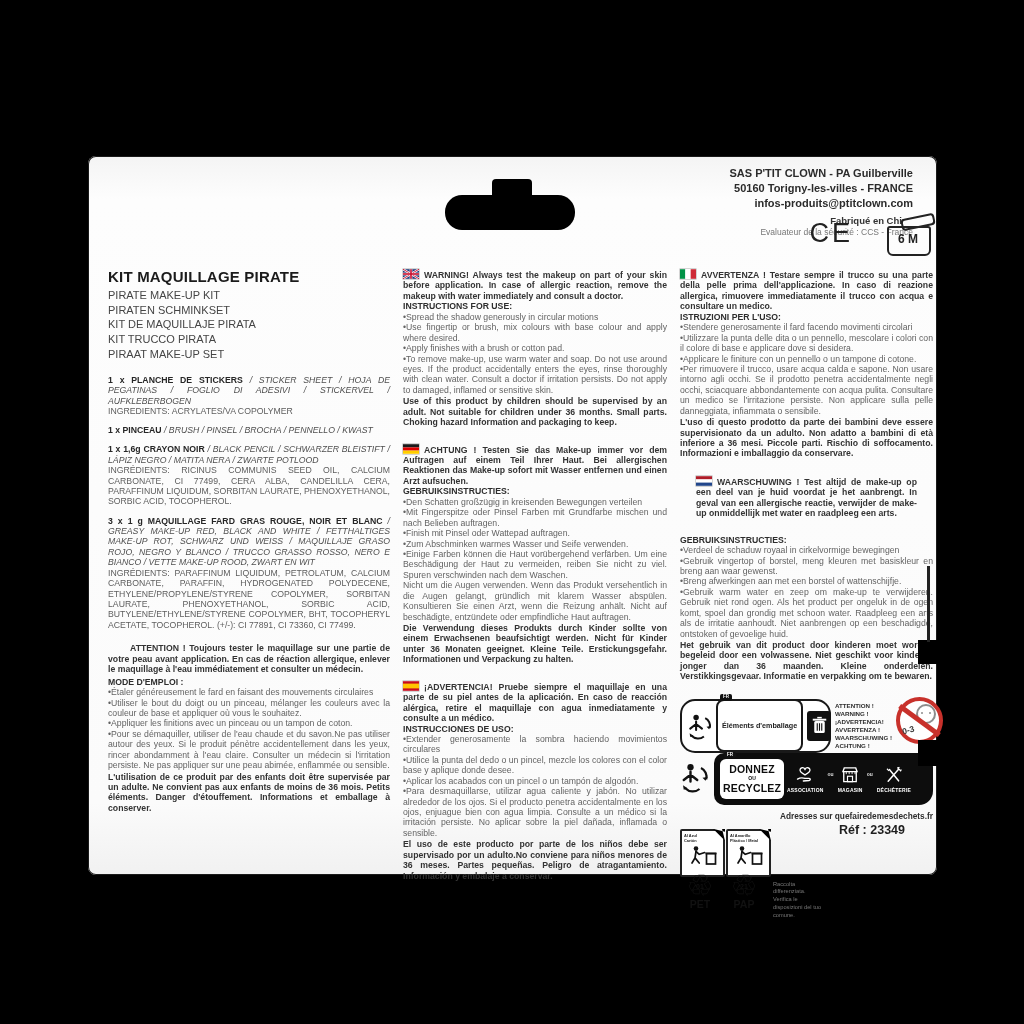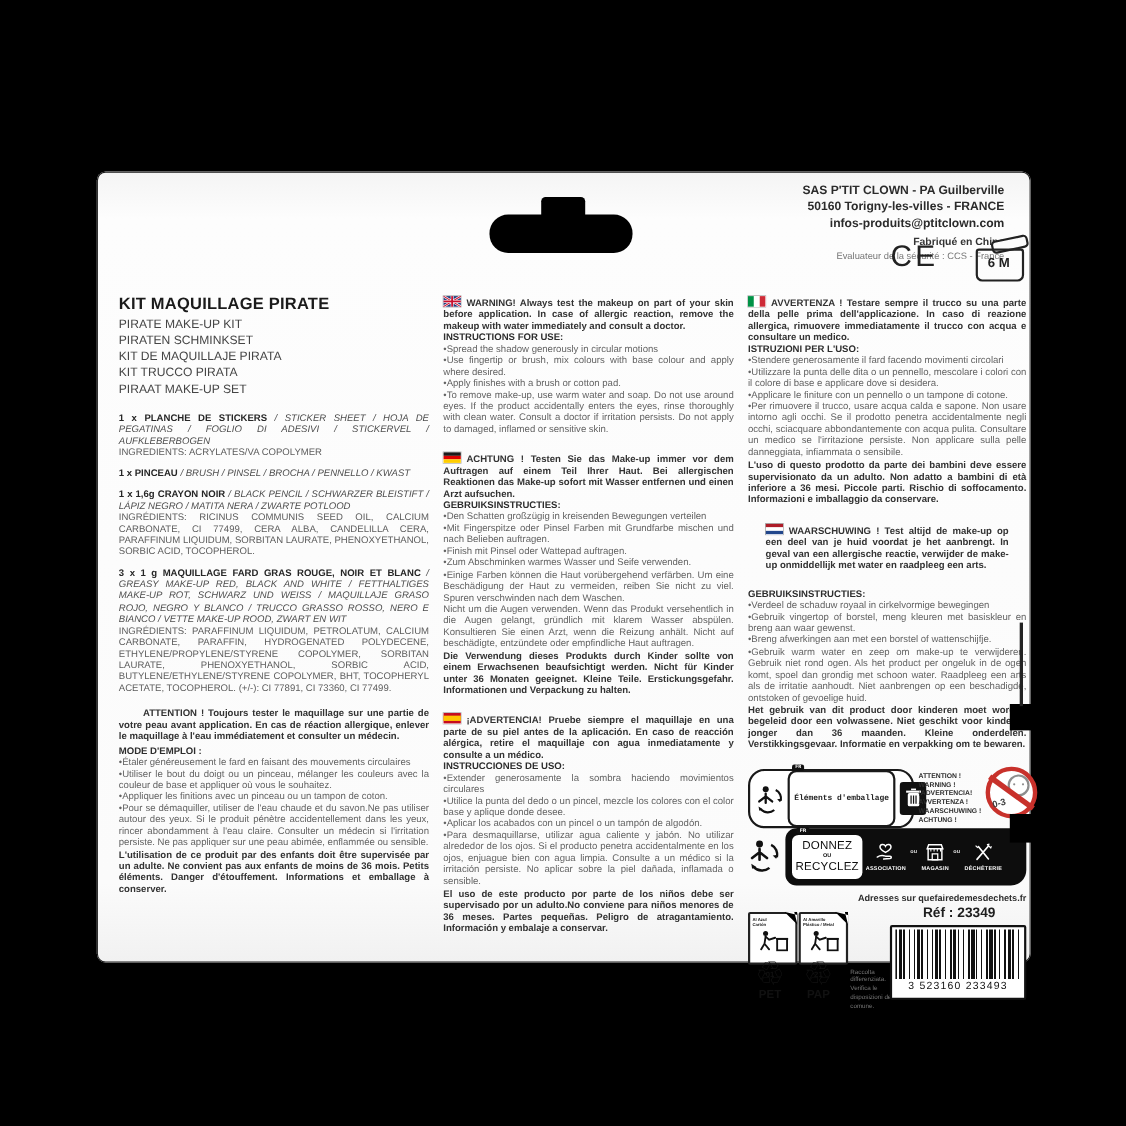--- a/index.html
+++ b/index.html
@@ -48,35 +48,35 @@
   .closing{font-weight:bold;color:#333;text-align:justify;margin-top:1px;}
   .sec{font-size:8.7px;line-height:1.2;margin-bottom:15px;}
   .intro{font-weight:bold;color:#333;text-align:justify;}
   .head{font-weight:bold;color:#2d2d2d;}
   .plain{color:#636363;text-align:justify;}
   .flag{display:inline-block;width:16px;height:10px;margin-right:5px;transform:translateY(1px);box-shadow:0 0 0 .5px #aaa;}
   .flag svg{display:block;width:16px;height:10px;}
   
   .footer{position:relative;height:214px;margin-top:2px;}
   .elem-box{position:absolute;left:0;top:2px;width:147px;height:50px;border:2.5px solid #191919;border-radius:15px;display:flex;align-items:center;background:#fff;}
-  .pill{position:relative;border:2px solid #191919;border-radius:8px;padding:20px 4px;font-size:7.2px;font-weight:bold;color:#222;margin-left:3px;white-space:nowrap;font-family:Liberation Mono, monospace;}
+  .pill{position:relative;border:2px solid #191919;border-radius:8px;padding:20px 4px;font-size:7.2px;font-weight:bold;color:#222;margin-left:3px;white-space:nowrap;}
   .frtab{position:absolute;top:-7px;left:2px;background:#111;color:#fff;font-size:4.5px;font-weight:bold;padding:1px 3px;border-radius:2px;line-height:1;}
   .binbox{width:24px;height:30px;background:#111;border-radius:3px;margin-left:4px;display:flex;align-items:center;justify-content:center;flex:none;}
   .warnlist{position:absolute;left:155px;top:5px;width:62px;font-size:6.2px;font-weight:bold;color:#2e2e2e;line-height:1.3;white-space:pre-line;}
   .zerothree{position:absolute;left:216px;top:0;width:47px;height:47px;}
   .z-circle{position:absolute;inset:0;border:4.5px solid #c8312b;border-radius:50%;background:#fff;}
   .z-bar{position:absolute;left:-1px;top:21px;width:49px;height:5px;background:#c8312b;transform:rotate(36deg);}
   .z-face{position:absolute;right:7px;top:7px;width:16px;height:16px;border:2px solid #8d8d8d;border-radius:50%;}
   .z-face i{position:absolute;width:2px;height:2px;background:#8d8d8d;border-radius:50%;top:6px;}
   .z-face i.e1{left:3px;} .z-face i.e2{right:3px;}
   .z-num{position:absolute;left:6px;bottom:9px;font-size:8.5px;font-weight:bold;color:#3c3c3c;transform:rotate(-14deg);}
   .triman2{position:absolute;left:0;top:64px;}
   .black-box{position:absolute;left:34px;top:56px;width:219px;height:52px;background:#0d0d0d;border-radius:10px 14px 14px 10px;display:flex;align-items:center;}
   .dr-pill{position:relative;background:#fff;border-radius:6px;margin-left:6px;width:64px;height:40px;display:flex;flex-direction:column;align-items:center;justify-content:center;line-height:1;flex:none;}
-  .dz{font-size:10.5px;font-weight:normal;color:#0d0d0d;letter-spacing:.2px;}
+  .dz{font-size:10.5px;font-weight:bold;color:#0d0d0d;letter-spacing:.2px;}
   .ou-sm{font-size:5px;font-weight:bold;color:#0d0d0d;margin:1.5px 0;}
   .grp{display:flex;flex-direction:column;align-items:center;margin:0 3px;flex:none;}
   .grp .lbl{font-size:5px;font-weight:bold;color:#fff;letter-spacing:.2px;margin-top:2px;}
   .ou-ic{font-size:5px;font-weight:bold;color:#ddd;margin:0 1px 10px;}
   .adresses{position:absolute;left:0;top:114px;width:253px;text-align:right;font-size:8.3px;font-weight:bold;color:#2d2d2d;}
   .esbin{position:absolute;top:132px;width:41px;height:44px;border:2px solid #222;border-radius:2px;background:#fff;}
   .esbin.b1{left:0;} .esbin.b2{left:46px;}
   .esbin .fold{position:absolute;top:-2px;right:-2px;width:12px;height:12px;background:#000;
                clip-path:polygon(100% 0,0 0,100% 100%);}
   .esbin .fold i{position:absolute;inset:0;background:#fcfcfc;clip-path:polygon(75% 0,0 0,100% 25%,100% 100%);}
@@ -156,20 +156,21 @@
                   <rect x="25" width="10" height="36" fill="#fff"></rect>
                   <rect y="13" width="60" height="10" fill="#fff"></rect>
                   <rect x="27" width="6" height="36" fill="#c8102e"></rect>
                   <rect y="15" width="60" height="6" fill="#c8102e"></rect>
                 </svg></span><span>WARNING! Always test the makeup on part of your skin before application. In case of allergic reaction, remove the makeup with water immediately and consult a doctor.</span></p>
           <div class="head">INSTRUCTIONS FOR USE:</div>
           <div class="bullets">•Spread the shadow generously in circular motions
 •Use fingertip or brush, mix colours with base colour and apply where desired.
 •Apply finishes with a brush or cotton pad.
 •To remove make-up, use warm water and soap. Do not use around eyes. If the product accidentally enters the eyes, rinse thoroughly with clean water. Consult a doctor if irritation persists. Do not apply to damaged, inflamed or sensitive skin.</div>
+          <div class="closing">Use of this product by children should be supervised by an adult. Not suitable for children under 36 months. Small parts. Choking hazard Information and packaging to keep.</div>
         </div>
 
         <div class="sec">
           <p class="intro" style="margin:0"><span class="flag"><svg viewBox="0 0 60 36">
                   <rect width="60" height="12" fill="#1a1a1a"></rect>
                   <rect y="12" width="60" height="12" fill="#d00"></rect>
                   <rect y="24" width="60" height="12" fill="#ffce00"></rect>
                 </svg></span><span>ACHTUNG ! Testen Sie das Make-up immer vor dem Auftragen auf einem Teil Ihrer Haut. Bei allergischen Reaktionen das Make-up sofort mit Wasser entfernen und einen Arzt aufsuchen.</span></p>
           <div class="head">GEBRUIKSINSTRUCTIES:</div>
           <div class="bullets">•Den Schatten großzügig in kreisenden Bewegungen verteilen
@@ -346,24 +347,20 @@
           </div>
           <div class="rsym pap">
             <span class="loopglyph">♲</span>
             <span class="rcode">21</span>
             <span class="rmat">PAP</span>
           </div>
 
           <div class="raccolta">Raccolta differenziata. Verifica le disposizioni del tuo comune.</div>
 
           <div class="ref">Réf : 23349</div>
-          <div class="barcode">
-            <div class="bars"></div>
-            <div class="digits">3 523160 233493</div>
-          </div>
 
         </div>
       </div>
     </div>
   </div>
 
   <div class="tab1"></div>
   <div class="tab2"></div>
   <div class="crease"></div>
 </div>

